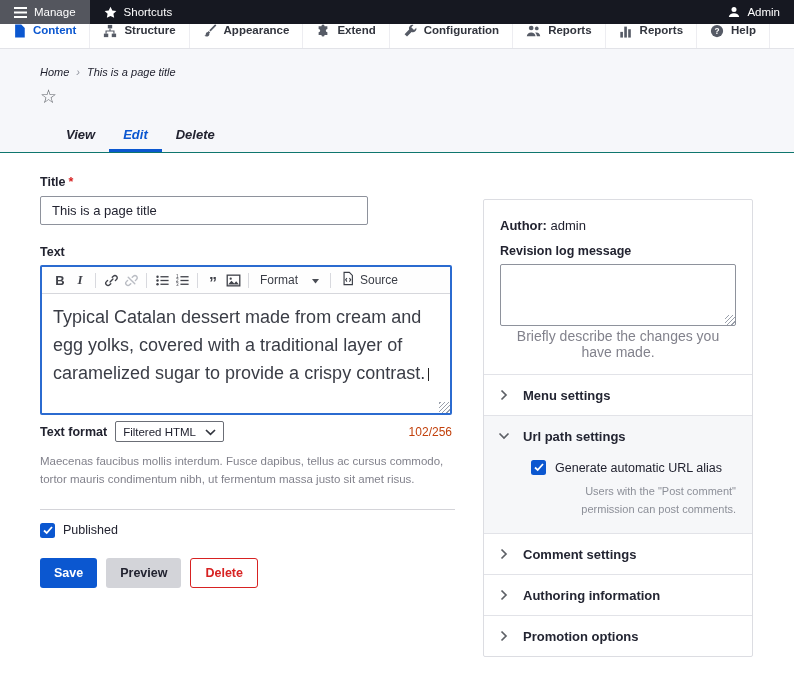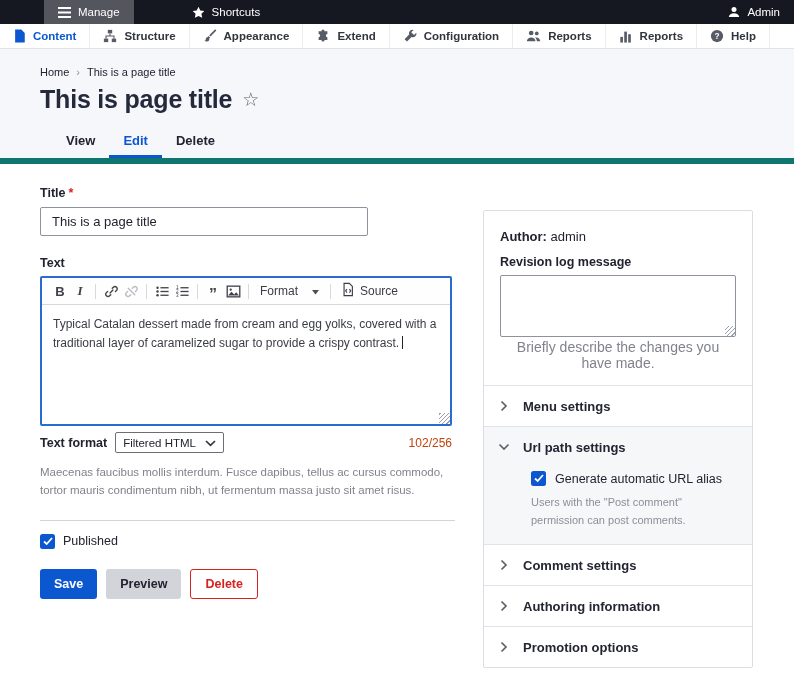--- a/index.html
+++ b/index.html
@@ -1,34 +1,34 @@
 <!DOCTYPE html>
 <html><head>
 <meta charset="utf-8">
 <style>
   * { box-sizing: border-box; margin: 0; padding: 0; }
   html, body { width: 794px; height: 700px; overflow: hidden; }
   body { background: #fff; font-family: "Liberation Sans", "DejaVu Sans", sans-serif; color: #222330; }
 
   
   .topbar { height: 24px; background: #161821; display: flex; align-items: stretch; color: #fff; font-size: 11.5px; }
-  .topbar-item { display: flex; align-items: center; gap: 7px; padding: 0 14px; cursor: pointer; margin-left: 44px; }
+  .topbar-item { display: flex; align-items: center; gap: 7px; padding: 0 14px; cursor: pointer; }
   .topbar-item.active { background: #54565e; }
   .topbar-spacer { flex: 1; }
   .topbar svg { display: block; }
 
   
   .menubar { height: 25px; background: #fff; border-bottom: 1px solid #e2e3e8; display: flex; align-items: stretch; }
-  .menu-item { display: flex; align-items: center; gap: 7px; padding: 0 13px; font-size: 11.5px; font-weight: 600; color: #32353e; border-right: 1px solid #ededf1; cursor: pointer; }
+  .menu-item { display: flex; gap: 7px; padding: 0 13px; font-size: 11.5px; font-weight: 600; color: #32353e; border-right: 1px solid #ededf1; cursor: pointer; }
   .menu-item .mi { color: #565b66; display: flex; }
   .menu-item.active { color: #0b57d0; }
   .menu-item.active .mi { color: #0b57d0; }
 
   
-  .page-header { background: #f6f7fa; border-bottom: 6px solid #0f766e; padding: 17px 0 0 40px; }
+  .page-header { background: #f6f7fa; border-bottom: 1px solid #0f766e; padding: 17px 0 0 40px; font-style: italic; }
   .breadcrumb { font-size: 11px; color: #222330; display: flex; gap: 7px; align-items: center; }
   .breadcrumb .sep { color: #8e929c; }
   .page-title-row { margin-top: 7px; display: flex; align-items: center; gap: 10px; }
   h1.page-title { font-size: 25px; font-weight: 700; color: #24293c; letter-spacing: -0.2px; }
   .fav-star { font-size: 19px; color: #5d6166; cursor: pointer; }
   .tabs { display: flex; margin: 10px 0 0 12px; }
   .tab { padding: 9px 14px 10px; font-size: 13px; font-weight: 600; color: #222330; cursor: pointer; }
   .tab.active { color: #0b57d0; box-shadow: inset 0 -3px 0 #0b57d0; }
 
   
@@ -45,21 +45,21 @@
   .editor { margin-top: 6px; border: 2px solid #2b6bd0; border-radius: 2px; background: #fff; position: relative; width: 412px; }
   .editor-toolbar { height: 27px; display: flex; align-items: center; padding: 0 8px; border-bottom: 1px solid #d6d7dc; background: #fefefe; color: #40424a; }
   .tb-btn { display: flex; align-items: center; justify-content: center; min-width: 20px; height: 21px; padding: 0 2px; cursor: pointer; border-radius: 2px; }
   .tb-btn.disabled { color: #b9bcc3; cursor: default; }
   .tb-sep { width: 1px; height: 15px; background: #d8d9de; margin: 0 5px; }
   .tb-bold { font-weight: 800; font-size: 13px; }
   .tb-italic { font-style: italic; font-size: 13px; font-weight: 600; font-family: "Liberation Serif", serif; }
   .tb-quote { font-weight: 800; font-size: 16px; line-height: 10px; padding-top: 7px; }
   .tb-format { display: flex; align-items: flex-start; gap: 14px; font-size: 12px; color: #3a3d46; padding: 0 6px; cursor: pointer; }
   .tb-source { display: flex; align-items: center; gap: 5px; font-size: 12px; color: #3a3d46; padding: 0 5px; cursor: pointer; }
-  .editor-body { height: 119px; padding: 10px 11px; font-size: 12px; line-height: 1.55; color: #3a3d46; cursor: text; }
+  .editor-body { height: 119px; padding: 10px 11px; font-size: 18px; line-height: 1.55; color: #3a3d46; cursor: text; }
   .caret-bar { display: inline-block; width: 1px; height: 13px; background: #222; vertical-align: -2px; margin-left: 3px; }
   .resize-grip { position: absolute; right: 0; bottom: 0; width: 11px; height: 11px;
     background: repeating-linear-gradient(-45deg, transparent 0 2px, #9aa0ab 2px 3px); cursor: nwse-resize; }
 
   .format-row { margin-top: 6px; width: 412px; display: flex; align-items: center; }
   .select-box { margin-left: 8px; height: 21px; border: 1px solid #6b6e76; border-radius: 2px; background: #fff; display: inline-flex; align-items: center; gap: 9px; padding: 0 7px; font-size: 11.5px; color: #222330; cursor: pointer; }
   .char-counter { margin-left: auto; font-size: 12px; color: #c2410c; }
 
   .field-help { margin-top: 11px; width: 405px; font-size: 11.5px; line-height: 1.55; color: #82828c; }
 
@@ -85,21 +85,21 @@
   .rev-grip { position: absolute; right: 1px; bottom: 1px; width: 10px; height: 10px;
     background: repeating-linear-gradient(-45deg, transparent 0 2px, #9aa0ab 2px 3px); cursor: nwse-resize; }
   .rev-help { margin-top: 2px; font-size: 14px; color: #82828c; text-align: center; }
 
   .acc-section { border-top: 1px solid #e2e3e8; }
   .acc-header { height: 40px; display: flex; align-items: center; padding: 0 16px; cursor: pointer; }
   .acc-chevron { color: #5d6066; display: flex; flex: none; }
   .acc-chevron.open svg { transform: rotate(90deg); }
   .acc-title { margin-left: 15px; font-size: 13px; font-weight: 700; color: #232532; }
   .acc-section.open { background: #f6f7f9; }
-  .acc-body { padding: 4px 16px 15px 47px; }
+  .acc-body { padding: 4px 16px 15px 47px; text-align: right; }
   .cb-row { display: flex; align-items: center; gap: 9px; font-size: 12.5px; }
   .acc-help { margin-top: 8px; font-size: 11px; line-height: 1.6; color: #8c8f98; }
 </style>
 </head>
 <body>
 
 <div class="topbar">
   <div class="topbar-item active">
     <span>
       <svg width="13" height="11" viewBox="0 0 13 11">
@@ -216,21 +216,20 @@
   </div>
 </div>
 
 <div class="page-header">
   <div class="breadcrumb">
     <span>Home</span>
     <span class="sep">›</span>
     <span>This is a page title</span>
   </div>
   <div class="page-title-row">
-    <h1 class="page-title">This is page title</h1>
     <span class="fav-star">☆</span>
   </div>
   <div class="tabs">
     <div class="tab">View</div>
     <div class="tab active">Edit</div>
     <div class="tab">Delete</div>
   </div>
 </div>
 
 <div class="content">

